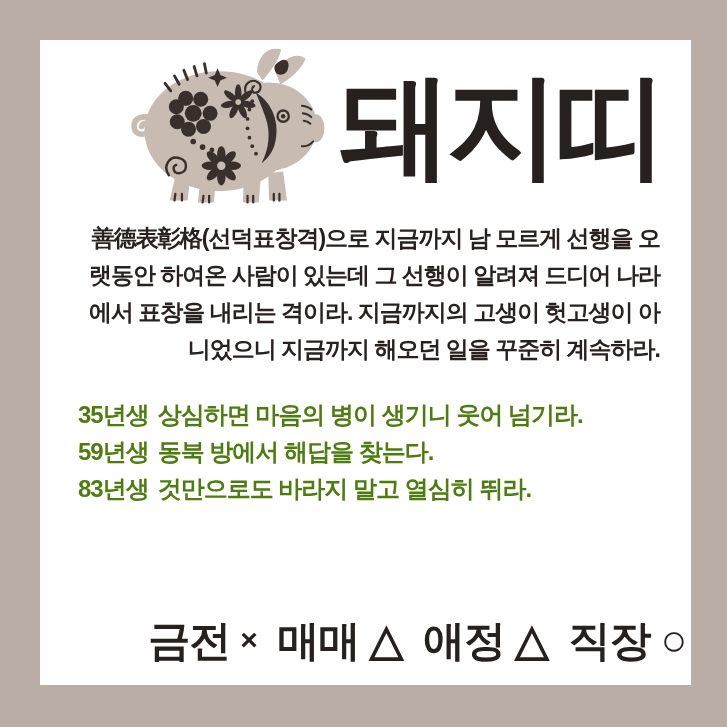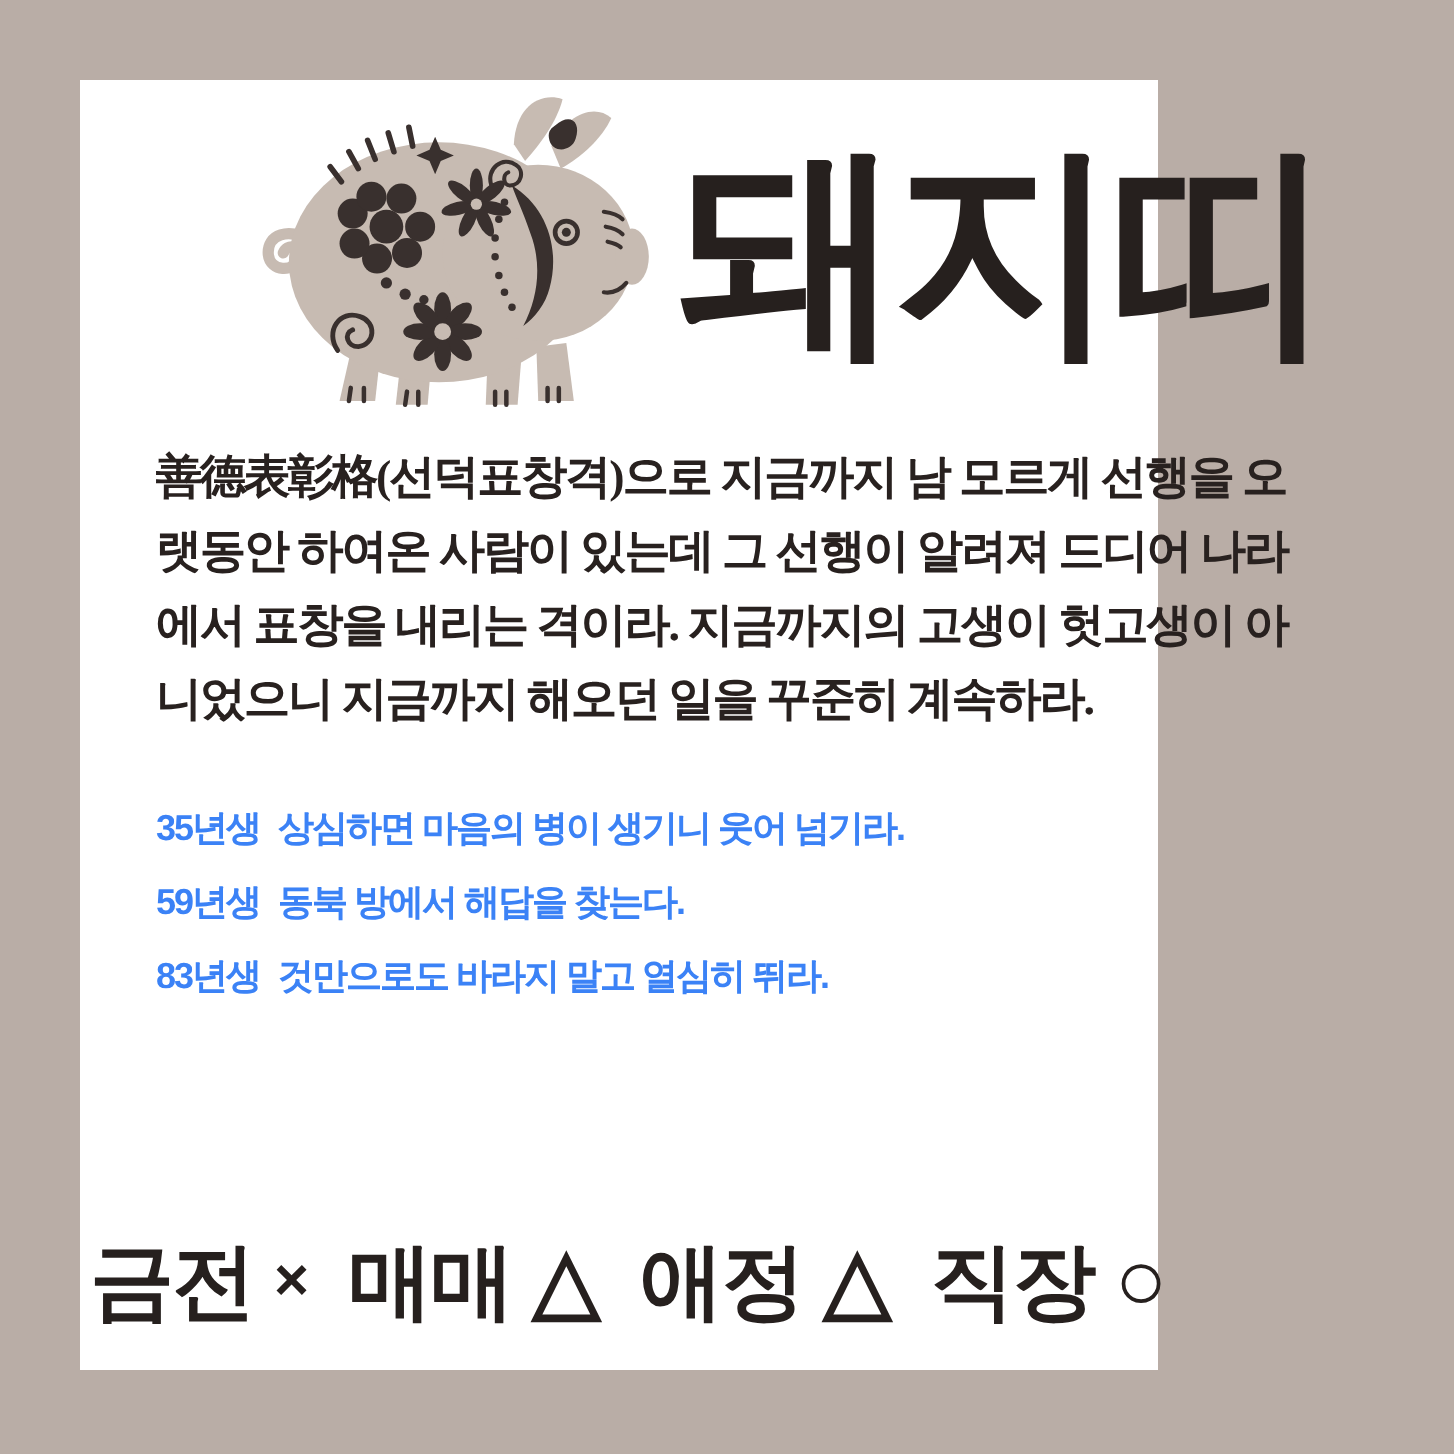--- a/index.html
+++ b/index.html
@@ -6,42 +6,42 @@
   body {
     width:727px; height:727px;
     font-family:"Liberation Sans", sans-serif;
   }
   .page {
     position:relative; width:727px; height:727px;
     background:#b9ada6; overflow:hidden;
   }
   .card {
     position:absolute; left:40px; top:40px;
-    width:539px; height:645px;
+    width:651px; height:645px;
     background:#ffffff; color:#28211f;
   }
   .header {
     display:flex; align-items:center;
     margin:4px 0 0 86px; height:164px;
   }
   .pig-svg { width:200px; height:164px; flex:0 0 auto; }
   .title {
     margin:0 0 0 12px; line-height:1;
     font-size:114px; font-weight:900; letter-spacing:-6px;
     color:#26201e; white-space:nowrap;
   }
   .paragraph {
     margin:12px 26px 0 38px; width:582px;
     font-size:23px; font-weight:800; line-height:37px;
-    letter-spacing:-1px; color:#28211f; text-align:left;font-family:Liberation Serif, serif;
+    letter-spacing:-1px; color:#28211f; text-align:right;
   }
   .years {
     margin:28px 0 12px 38px;
-    font-size:18px; font-weight:800; line-height:37px;
-    letter-spacing:-1px; color:#3b82f6;
+    font-size:24px; font-weight:800; line-height:37px;
+    letter-spacing:-1px; color:#4d7c0f;
   }
   .year-line { white-space:nowrap; }
   .year-line .yr { margin-right:9px; }
   .summary {
     position:absolute; left:0; right:0; bottom:16px;
     text-align:right; white-space:nowrap;
     font-size:42px; font-weight:900; letter-spacing:-1px;
     color:#26201e;
   }
   .summary .lbl { margin:0 5px; }

